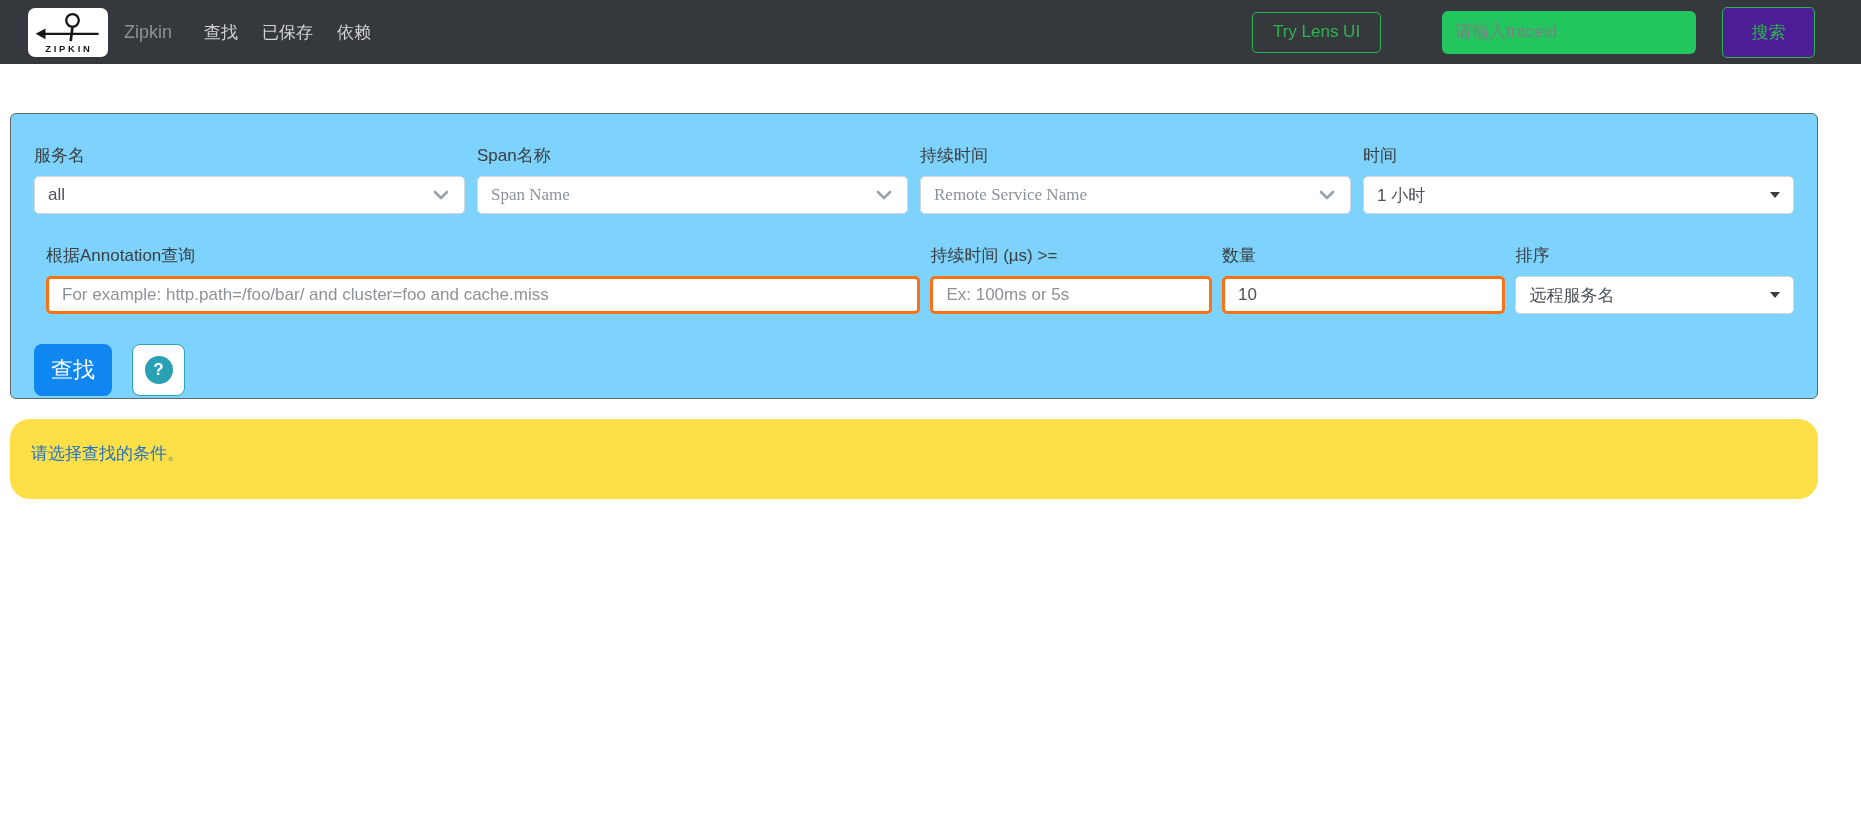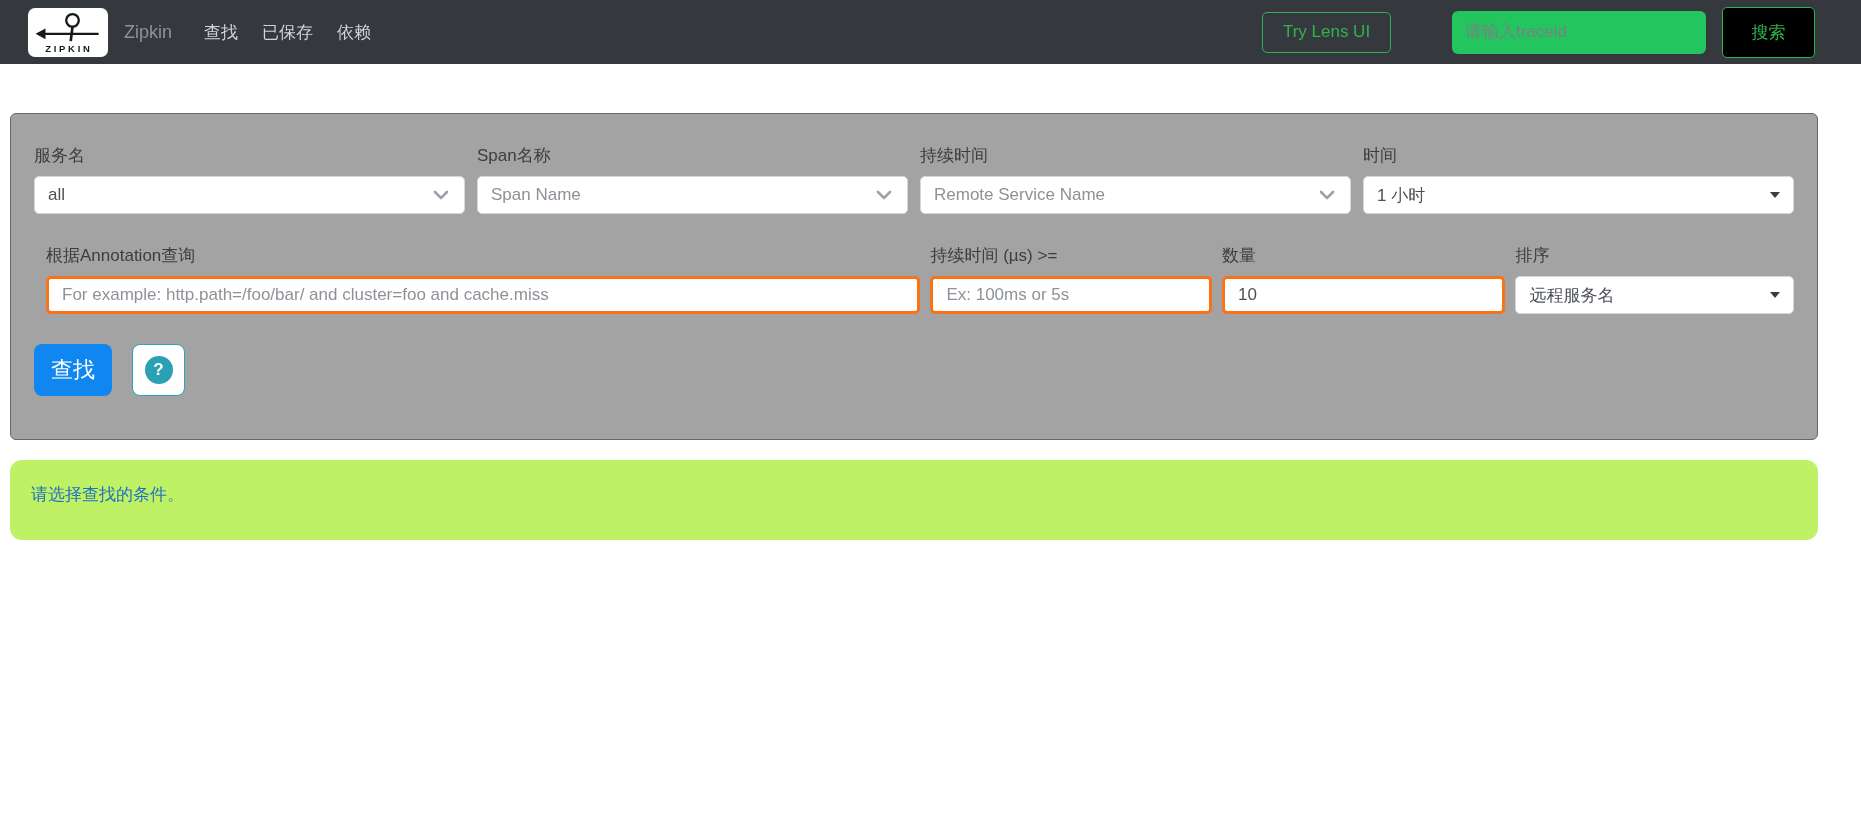--- a/index.html
+++ b/index.html
@@ -55,27 +55,27 @@
     width: 254px; height: 43px;
     border: none; border-radius: 6px;
     background: #22c55e;
     font-size: 17px;
     font-family: inherit;
     padding: 0 13px;
     color: #3c3f42;
     outline: none;
   }
   .trace-input::placeholder { color: #7c8084; }
-  .search-btn { width: 93px; height: 51px; margin-left: 16px; background: #000000; }
+  .search-btn { width: 93px; height: 51px; margin-left: 26px; background: #4c1d95; }
 
   
   .panel {
     margin: 49px 43px 0 10px;
-    height: 327px;
-    background: #a3a3a3;
+    height: 286px;
+    background: #7dd3fc;
     border: 1px solid #63676b;
     border-radius: 6px;
     padding: 30px 23px 0 23px;
   }
   .form-row { display: flex; gap: 12px; }
   .form-row-2 { margin-top: 30px; gap: 10px; margin-left: 12px; }
   .fcol { flex: 1 1 0; min-width: 0; }
   .fcol-annotation { flex: 879 1 0; }
   .fcol-duration  { flex: 283 1 0; }
   .fcol-limit     { flex: 285 1 0; }
@@ -95,21 +95,21 @@
     align-items: center;
     padding: 8px 13px;
     font-size: 17px;
     color: #4c5157;
     cursor: pointer;
     position: relative;
     white-space: nowrap;
     overflow: hidden;
   }
   .field .val { flex: 1 1 auto; overflow: hidden; text-overflow: ellipsis; }
-  .field .muted { color: #8d9298; }
+  .field .muted { color: #8d9298; font-family: Liberation Serif, serif; }
   .chev { flex: none; margin-left: 8px; }
   .caret {
     flex: none; margin-left: 8px;
     width: 0; height: 0;
     border-left: 5px solid transparent;
     border-right: 5px solid transparent;
     border-top: 6px solid #3a3d40;
   }
   .text-input {
     width: 100%; height: 38px;
@@ -151,22 +151,22 @@
     color: #ffffff;
     font-size: 17px;
     font-weight: bold;
     display: flex; align-items: center; justify-content: center;
   }
 
   
   .alert {
     margin: 20px 43px 0 10px;
     height: 80px;
-    background: #bef264;
-    border-radius: 12px;
+    background: #fde047;
+    border-radius: 20px;
     padding: 23px 21px;
     color: #2470c2;
     font-size: 17px;
   }
 </style>
 </head>
 <body>
 
 <div class="navbar">
   <div class="logo-box">

